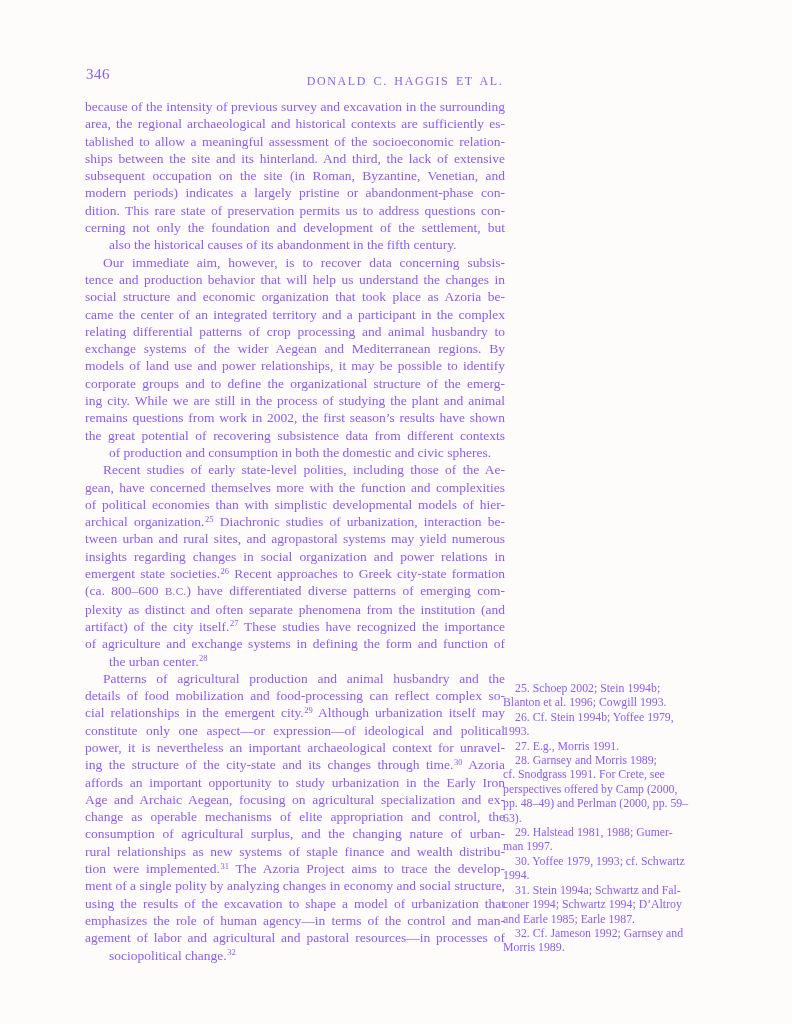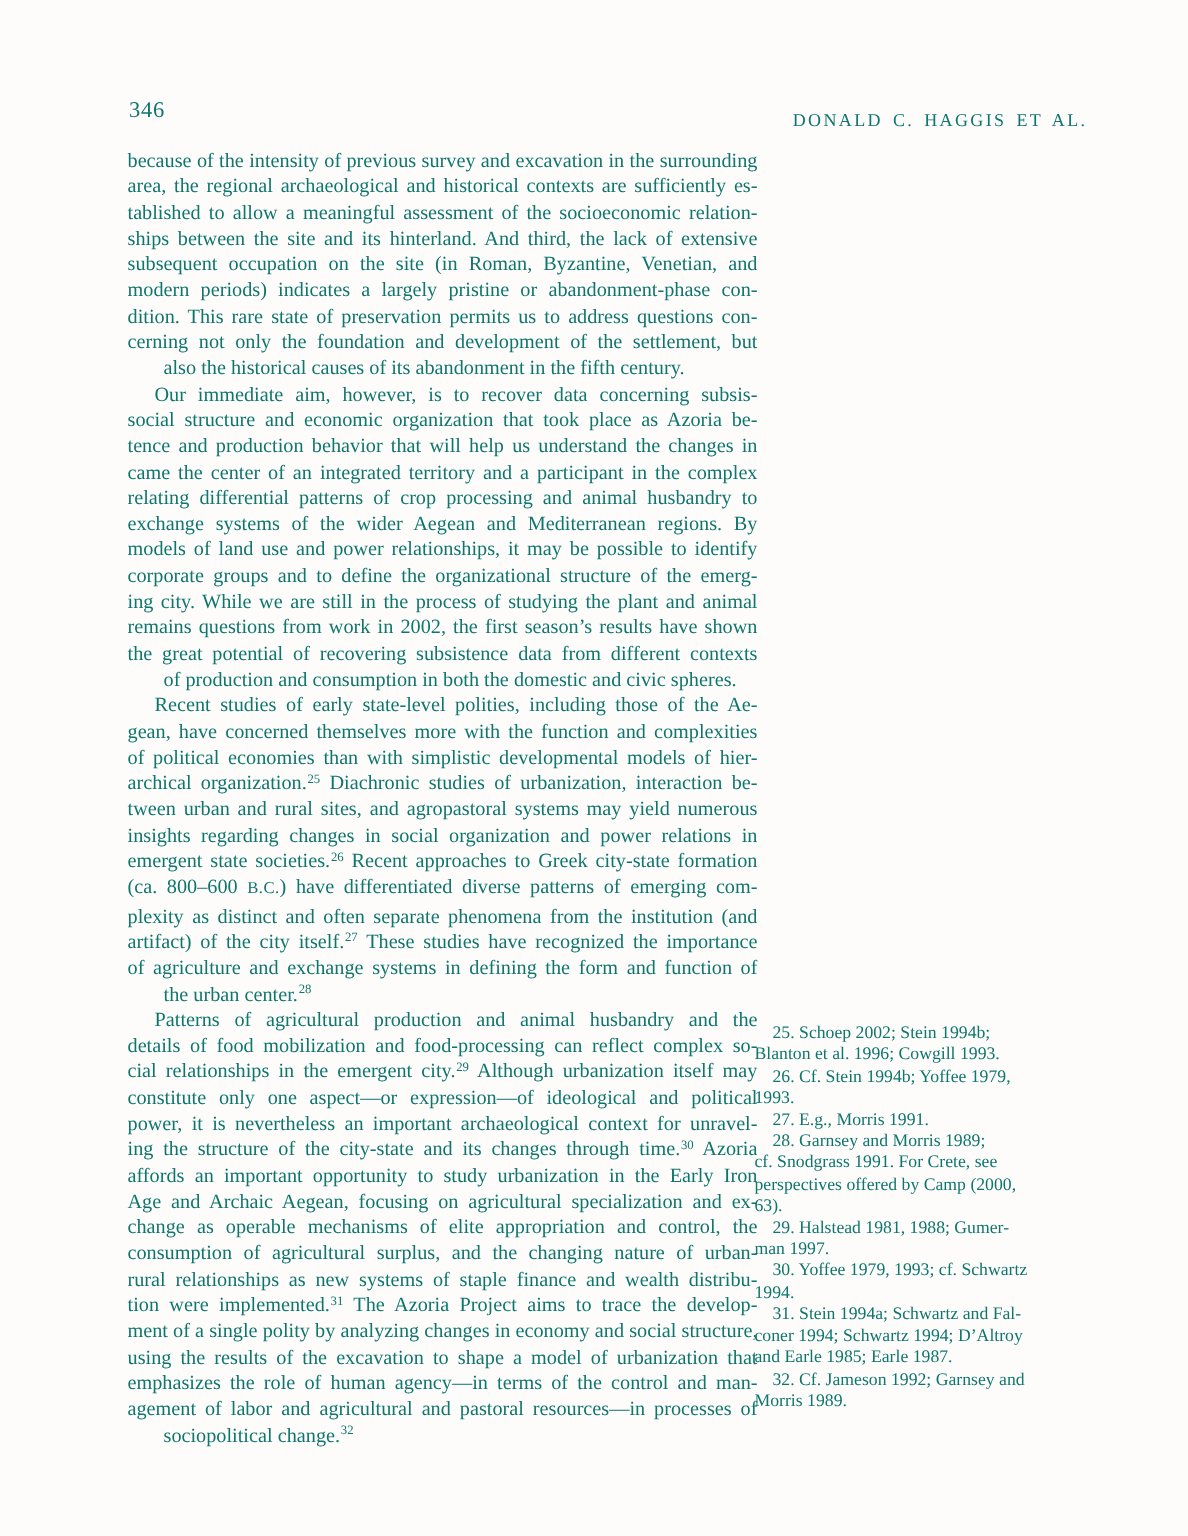--- a/index.html
+++ b/index.html
@@ -3,37 +3,37 @@
 <meta charset="utf-8">
 <title>Page 346</title>
 <style>
   html, body { margin: 0; padding: 0; background: #ffffff; }
   .page {
     position: relative;
     width: 792px;
     height: 1024px;
     background: #fdfcfa;
     font-family: "Liberation Serif", "DejaVu Serif", serif;
-    color: #0f766e;
+    color: #8b5cf6;
     overflow: hidden;
   }
   
   .page-number {
     position: absolute;
     left: 86px;
     top: 66px;
     font-size: 15px;
     letter-spacing: 0.5px;
   }
   .running-head-wrap {
     position: absolute;
     left: 85px;
     top: 71px;
     width: 640px;
-    text-align: right;
+    text-align: center;
   }
   .running-head {
     font-size: 12px;
     letter-spacing: 1.6px;
     word-spacing: 2px;
   }
   
   .body-col {
     position: absolute;
     left: 85px;
@@ -89,22 +89,22 @@
         <div class="line">tablished to allow a meaningful assessment of the socioeconomic relation-</div>
         <div class="line">ships between the site and its hinterland. And third, the lack of extensive</div>
         <div class="line">subsequent occupation on the site (in Roman, Byzantine, Venetian, and</div>
         <div class="line">modern periods) indicates a largely pristine or abandonment-phase con-</div>
         <div class="line">dition. This rare state of preservation permits us to address questions con-</div>
         <div class="line">cerning not only the foundation and development of the settlement, but</div>
         <div class="line last">also the historical causes of its abandonment in the fifth century.</div>
       </div>
       <div>
         <div class="line indent">Our immediate aim, however, is to recover data concerning subsis-</div>
+        <div class="line">tence and production behavior that will help us understand the changes in</div>
         <div class="line">social structure and economic organization that took place as Azoria be-</div>
-        <div class="line">tence and production behavior that will help us understand the changes in</div>
         <div class="line">came the center of an integrated territory and a participant in the complex</div>
         <div class="line">relating differential patterns of crop processing and animal husbandry to</div>
         <div class="line">exchange systems of the wider Aegean and Mediterranean regions. By</div>
         <div class="line">models of land use and power relationships, it may be possible to identify</div>
         <div class="line">corporate groups and to define the organizational structure of the emerg-</div>
         <div class="line">ing city. While we are still in the process of studying the plant and animal</div>
         <div class="line">remains questions from work in 2002, the first season’s results have shown</div>
         <div class="line">the great potential of recovering subsistence data from different contexts</div>
         <div class="line last">of production and consumption in both the domestic and civic spheres.</div>
       </div>
@@ -152,20 +152,21 @@
         <div class="fn-line first">26. Cf. Stein 1994b; Yoffee 1979,</div>
         <div class="fn-line">1993.</div>
       </div>
       <div>
         <div class="fn-line first">27. E.g., Morris 1991.</div>
       </div>
       <div>
         <div class="fn-line first">28. Garnsey and Morris 1989;</div>
         <div class="fn-line">cf. Snodgrass 1991. For Crete, see</div>
         <div class="fn-line">perspectives offered by Camp (2000,</div>
+        <div class="fn-line">pp. 48–49) and Perlman (2000, pp. 59–</div>
         <div class="fn-line">63).</div>
       </div>
       <div>
         <div class="fn-line first">29. Halstead 1981, 1988; Gumer-</div>
         <div class="fn-line">man 1997.</div>
       </div>
       <div>
         <div class="fn-line first">30. Yoffee 1979, 1993; cf. Schwartz</div>
         <div class="fn-line">1994.</div>
       </div>

